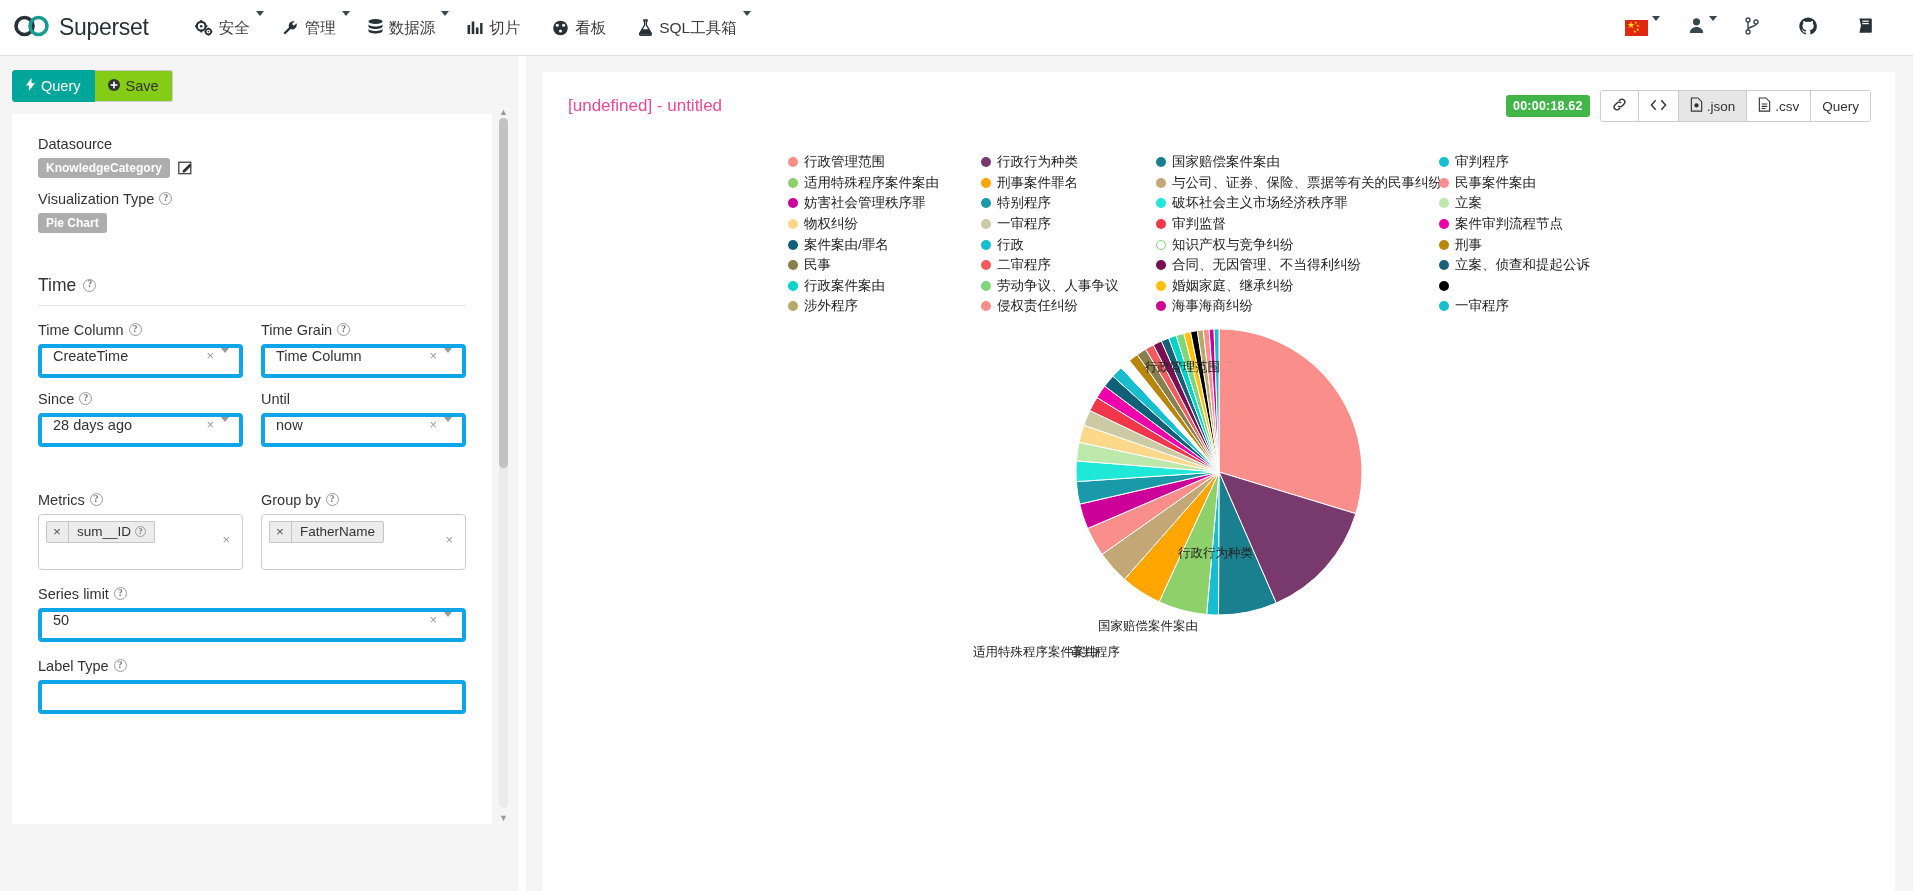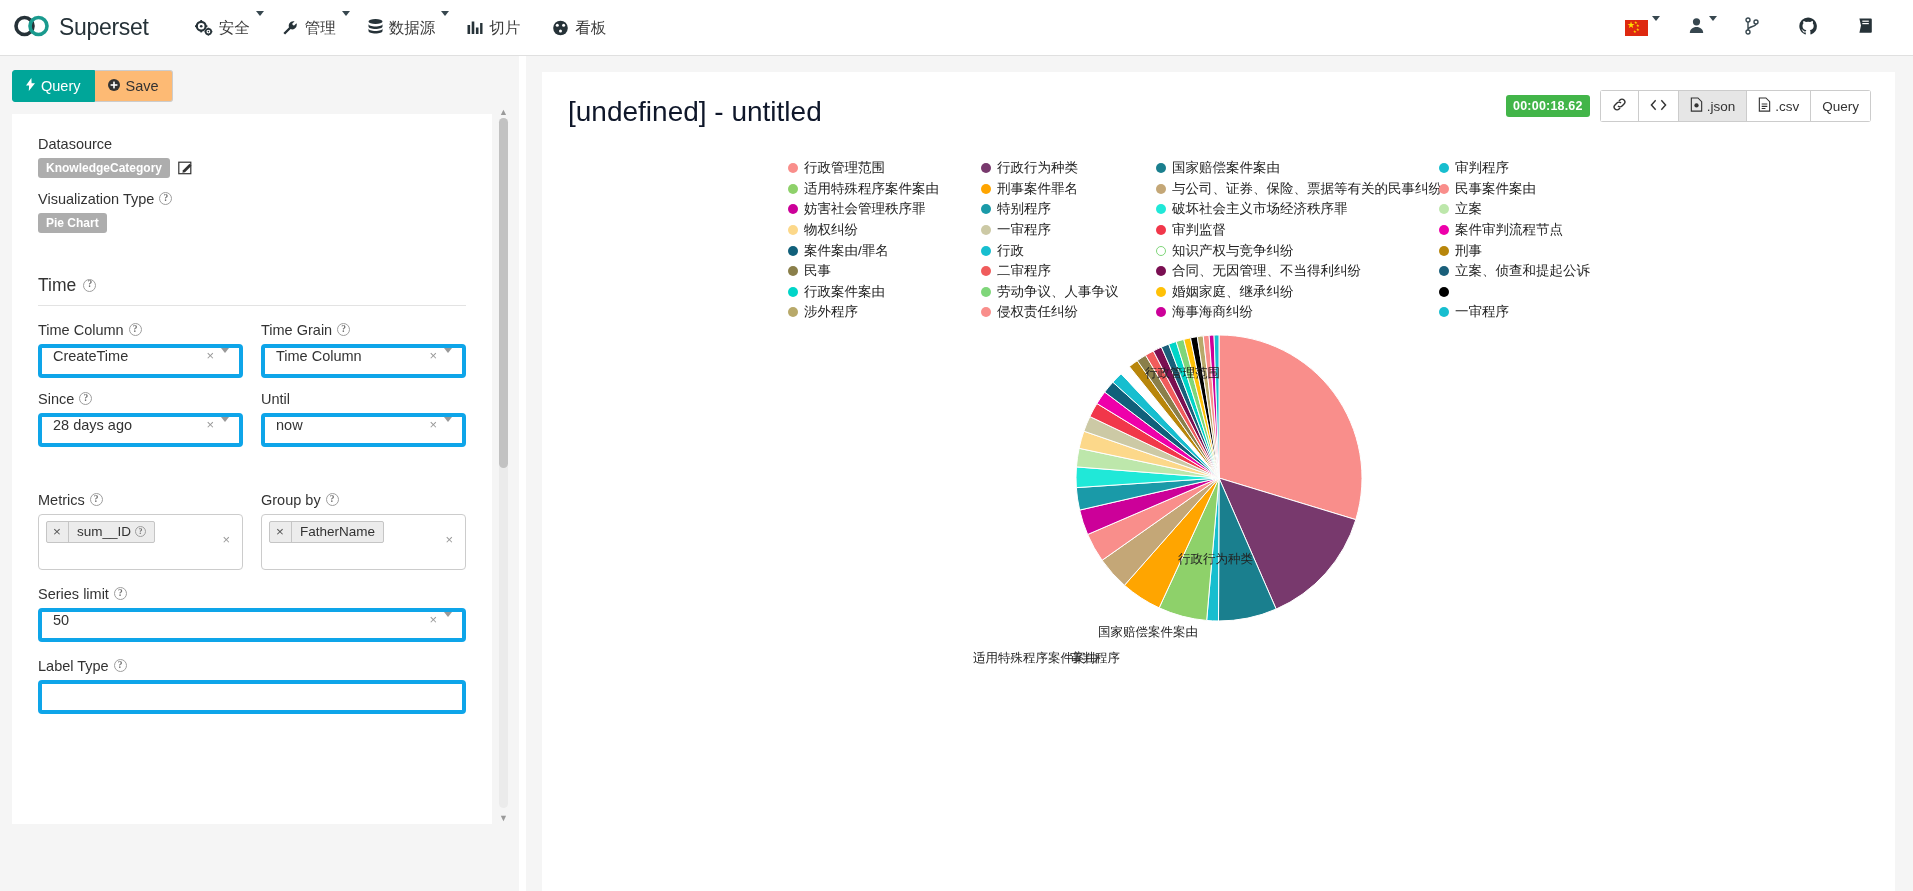--- a/index.html
+++ b/index.html
@@ -80,21 +80,21 @@
   }
   .ctrl-bar {
     padding: 14px 0 12px 12px;
     display: flex;
   }
   .btn-group { display: flex; }
   .btn {
     font-size: 14.5px;
     padding: 7px 13px;
     border: 1px solid #ccc;
-    background: #fdba74;
+    background: #84cc16;
     cursor: pointer;
     display: flex; align-items: center; gap: 6px;
     line-height: 1;
   }
   .btn-query {
     background: #00a699; color: #fff; border-color: #00a699;
     border-top-left-radius: 3px; border-bottom-left-radius: 3px;
   }
   .btn-save {
     border-top-right-radius: 3px; border-bottom-right-radius: 3px;
@@ -184,21 +184,21 @@
   .right-panel {
     flex: 1; background: #f5f5f5; height: 835px;
     padding: 16px 18px 0 16px;
   }
   .chart-card {
     background: #fff; height: 100%; position: relative;
     padding: 18px 24px;
   }
   .chart-head { display: flex; align-items: flex-start; }
   .chart-title {
-    font-size: 28px; color: #0f172a; font-weight: normal;
+    font-size: 17px; color: #ec4899; font-weight: normal;
     margin: 6px 0 0 2px;
   }
   .chart-tools { margin-left: auto; display: flex; align-items: center; gap: 10px; }
   .timer {
     background: #42b549; color: #fff; font-size: 12.5px; font-weight: bold;
     padding: 4px 7px; border-radius: 3px; letter-spacing: .2px;
   }
   .tool-group { display: flex; border-radius: 3px; overflow: hidden; }
   .tool-btn {
     border: 1px solid #ccc; border-right: none; background: #fff;
@@ -311,20 +311,30 @@
         <svg width="17" height="16" viewBox="0 0 17 16" fill="#263238">
           <circle cx="8.5" cy="8" r="7.3"></circle>
           <circle cx="5.3" cy="5.3" r="1.5" fill="#fff"></circle>
           <circle cx="11.6" cy="5.3" r="1.5" fill="#fff"></circle>
           <circle cx="8.5" cy="10.9" r="1.5" fill="#fff"></circle>
         </svg>
       </span>
       <span class="ni-label">看板</span>
     </div>
 
+    <div class="nav-item">
+      <span class="ni-icon">
+        <svg width="15" height="17" viewBox="0 0 15 17" fill="#263238">
+          <path d="M5.9 1h3.2v1h-.7v4.1l4.9 8.2c.5.9-.1 2-1.1 2H2.8c-1 0-1.6-1.1-1.1-2l4.9-8.2V2h-.7V1z" fill="none" stroke="#263238" stroke-width="1.3"></path>
+          <path d="M4.1 10.2h6.8l2.3 3.9c.4.8-.1 1.7-.9 1.7H2.7c-.8 0-1.3-.9-.9-1.7l2.3-3.9z"></path>
+        </svg>
+      </span>
+      <span class="ni-label">SQL工具箱</span>
+      <span class="caret"></span>
+    </div>
   </div>
 
   <div class="nav-right">
     <div>
       <span class="flag">
         <span class="s1">★</span>
           <span class="s2">★</span>
           <span class="s3">★</span>
         <span class="s4">★</span>
           <span class="s5">★</span>

